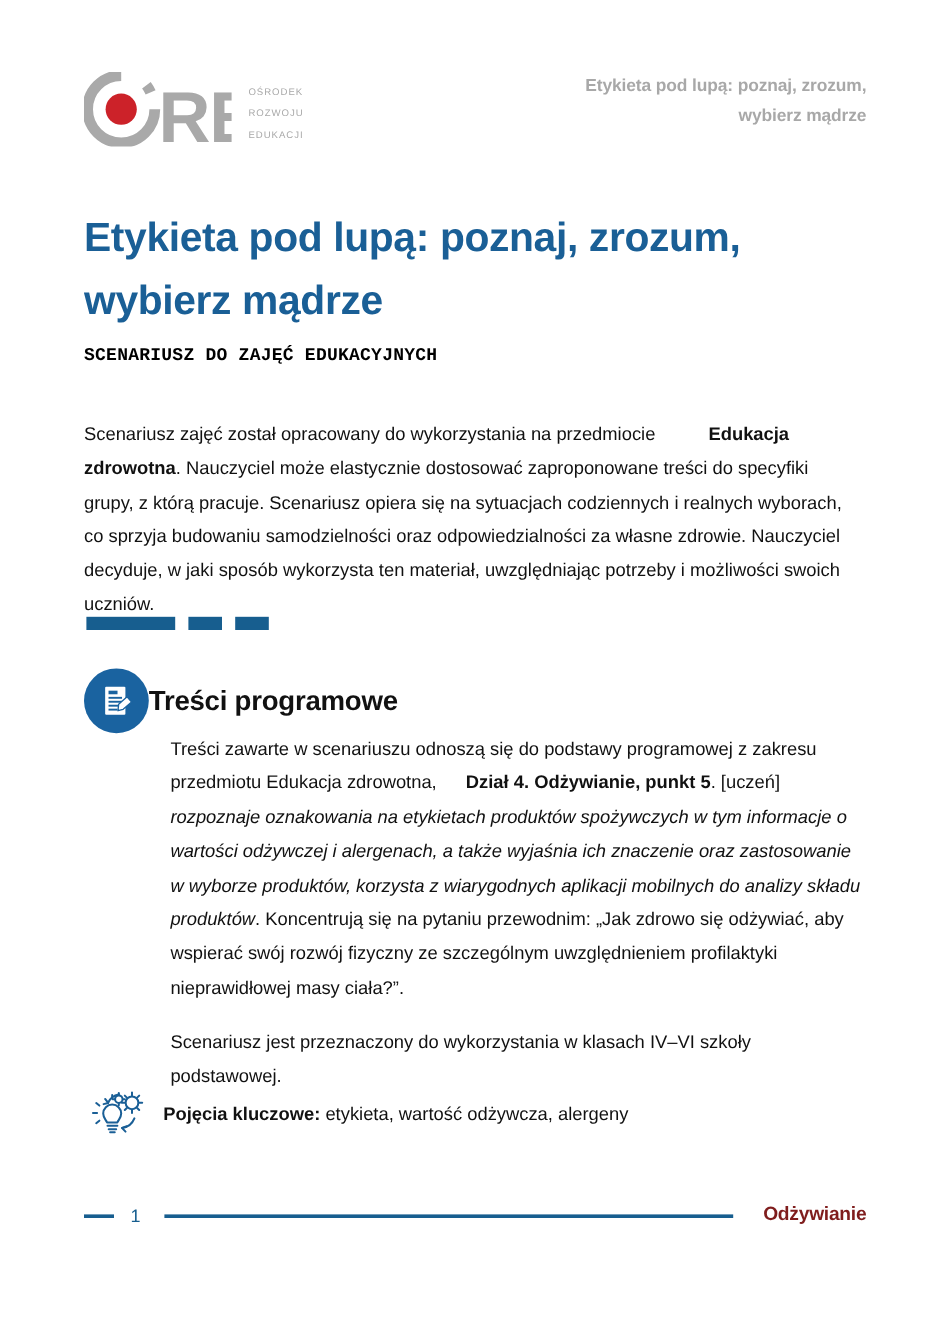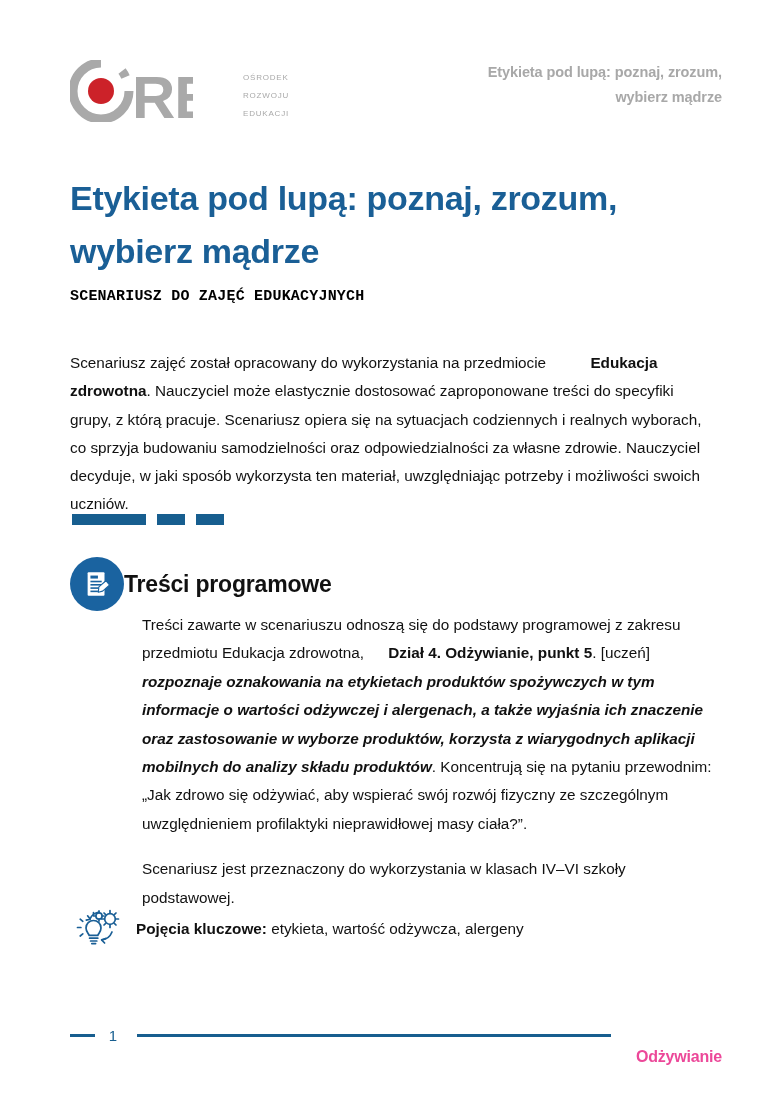--- a/index.html
+++ b/index.html
@@ -48,21 +48,20 @@
     padding-top: 6px;
   }
   .logo-words span {
     font-family: "Liberation Sans", sans-serif;
     font-size: 11.5px;
     letter-spacing: 0.8px;
     color: #a9a9a9;
     font-variant: small-caps;
     text-transform: lowercase;
     line-height: 16px;
-    margin-left: 36px;
   }
   .header-title {
     text-align: right;
     font-size: 14.5px;
     font-weight: bold;
     color: #a8a8a8;
     line-height: 25px;
     max-width: 330px;
     letter-spacing: -0.1px;
   }
@@ -151,21 +150,21 @@
     top: 611px;
     left: 142px;
     width: 580px;
     font-size: 15.3px;
     line-height: 28.4px;
     color: #111111;
   }
   .section-body p { margin: 0; }
   .section-body p + p { margin-top: 17px; }
   .section-body b { font-weight: bold; margin-left: 20px; }
-  .section-body i { font-style: italic; font-weight: bold; }
+  .section-body i { font-style: italic; }
 
   
   .keywords {
     position: absolute;
     top: 906px;
     left: 72px;
     display: flex;
     align-items: center;
     gap: 12px;
     width: 660px;
@@ -204,24 +203,23 @@
   .foot-rule {
     flex: 1 1 auto;
     height: 3px;
     background: #175e8f;
     margin-left: 6px;
     margin-right: 12px;
   }
   .foot-area {
     font-size: 16px;
     font-weight: bold;
-    color: #ec4899;
+    color: #7f1d1d;
     flex: none;
     letter-spacing: -0.2px;
-    margin-top: 44px;
   }
 </style>
 </head>
 <body>
 
 <div class="page">
 
   <div class="header">
 
     <div class="logo">

